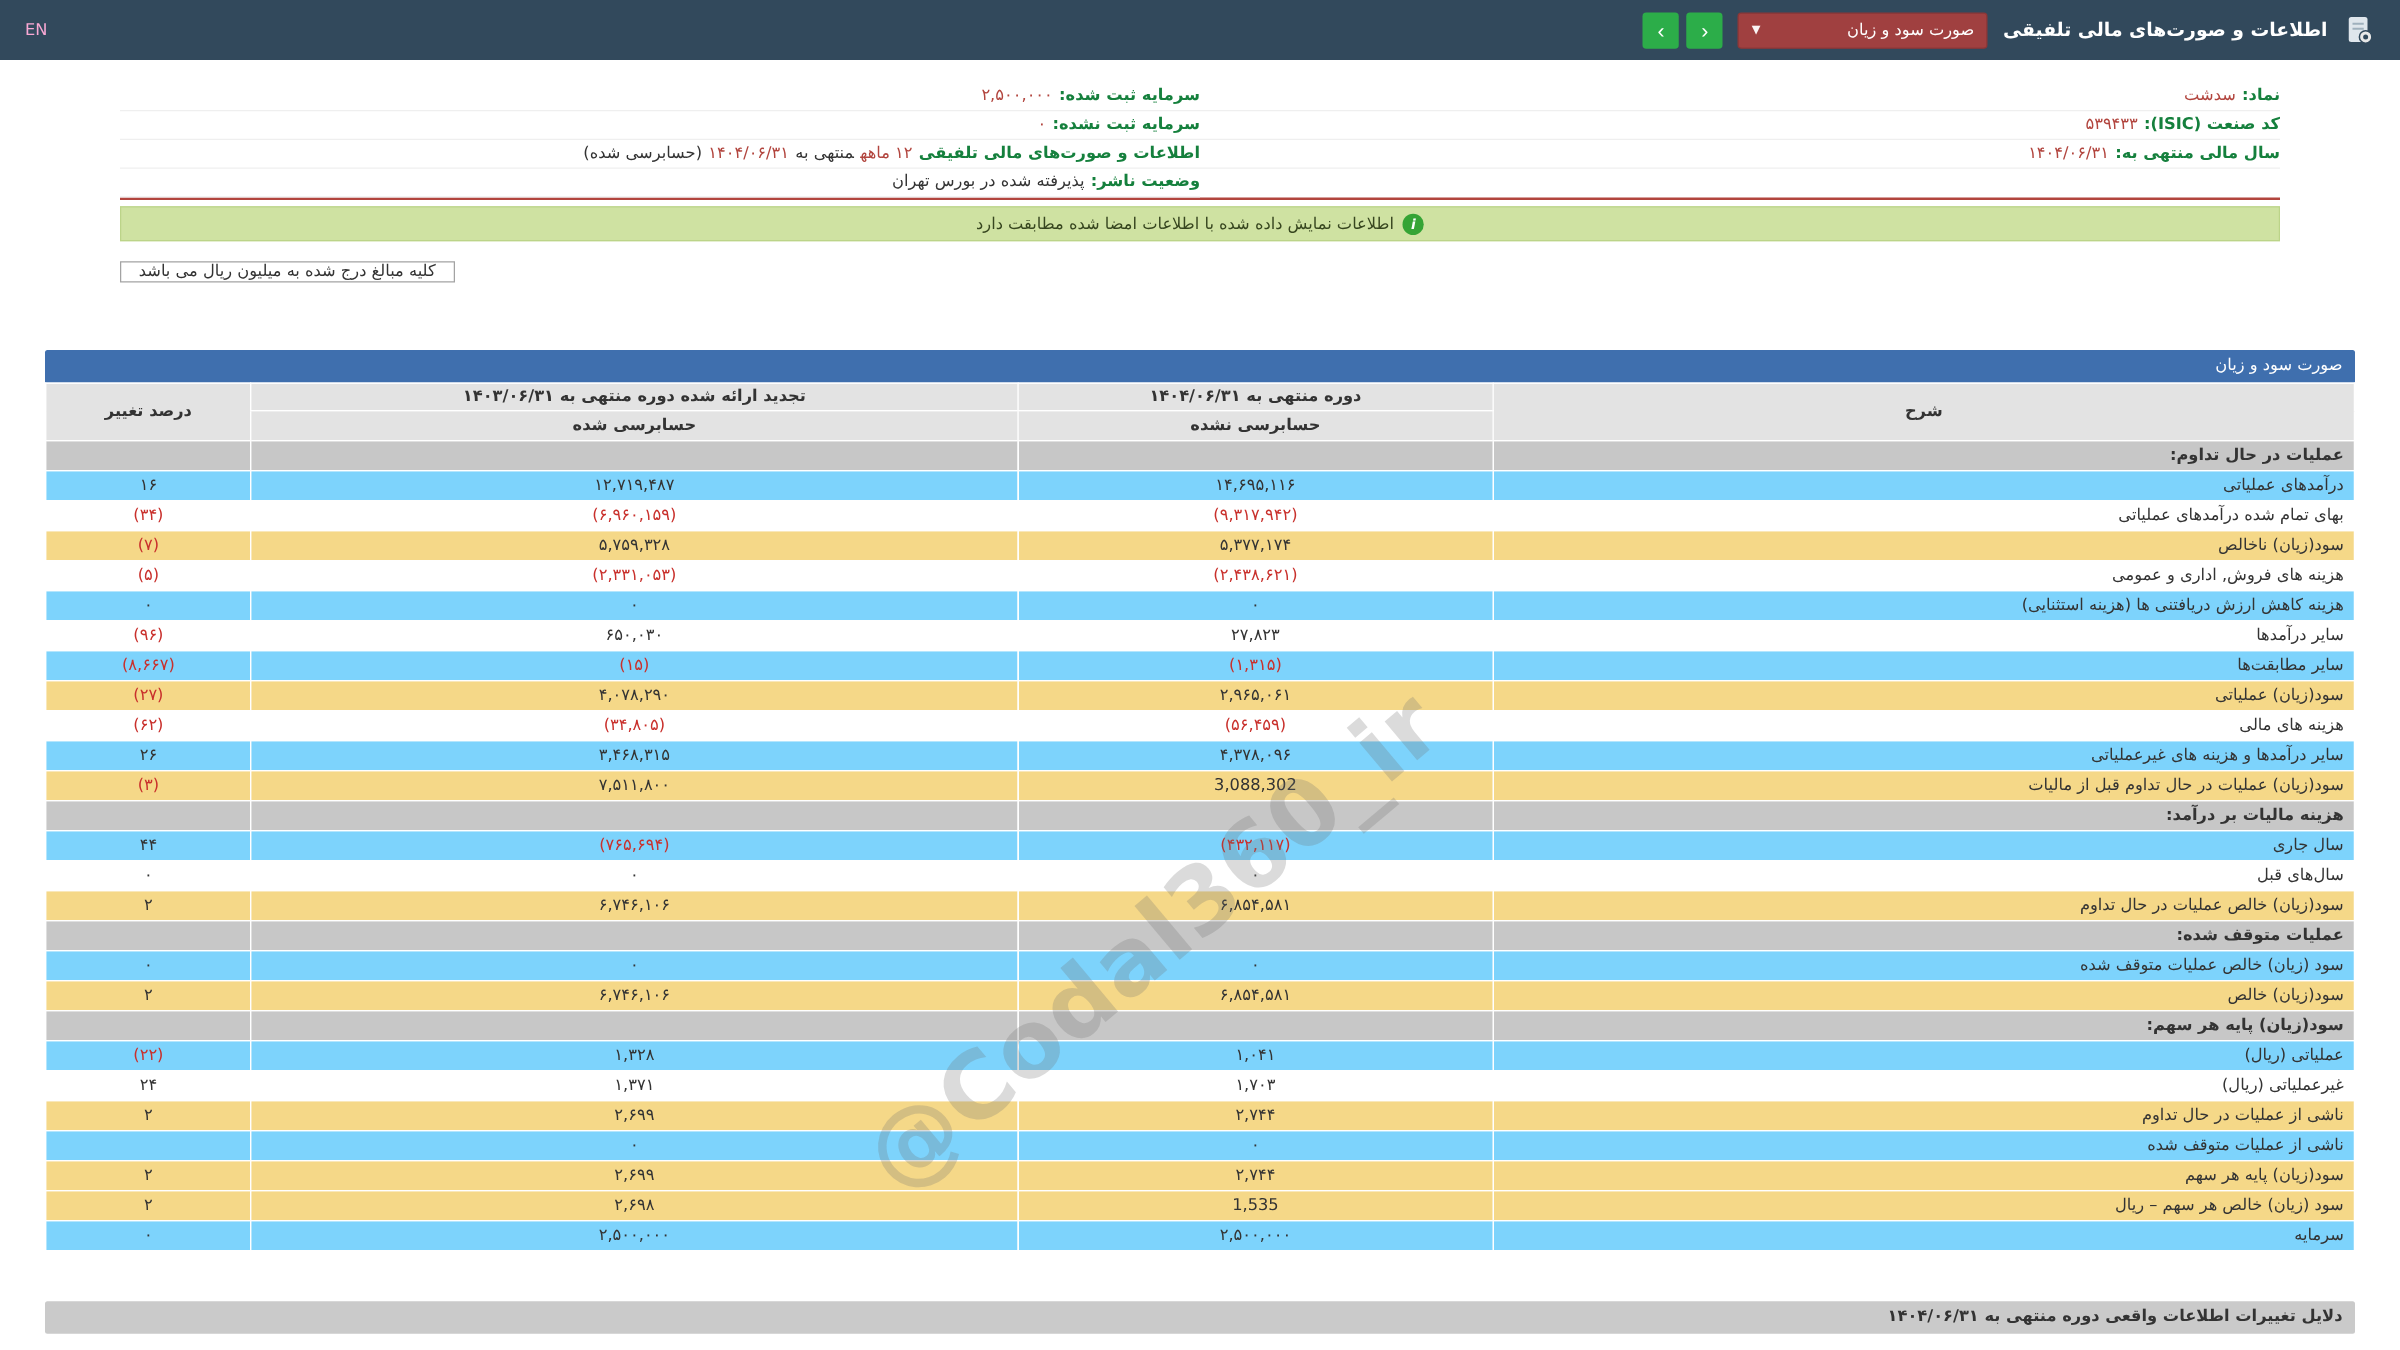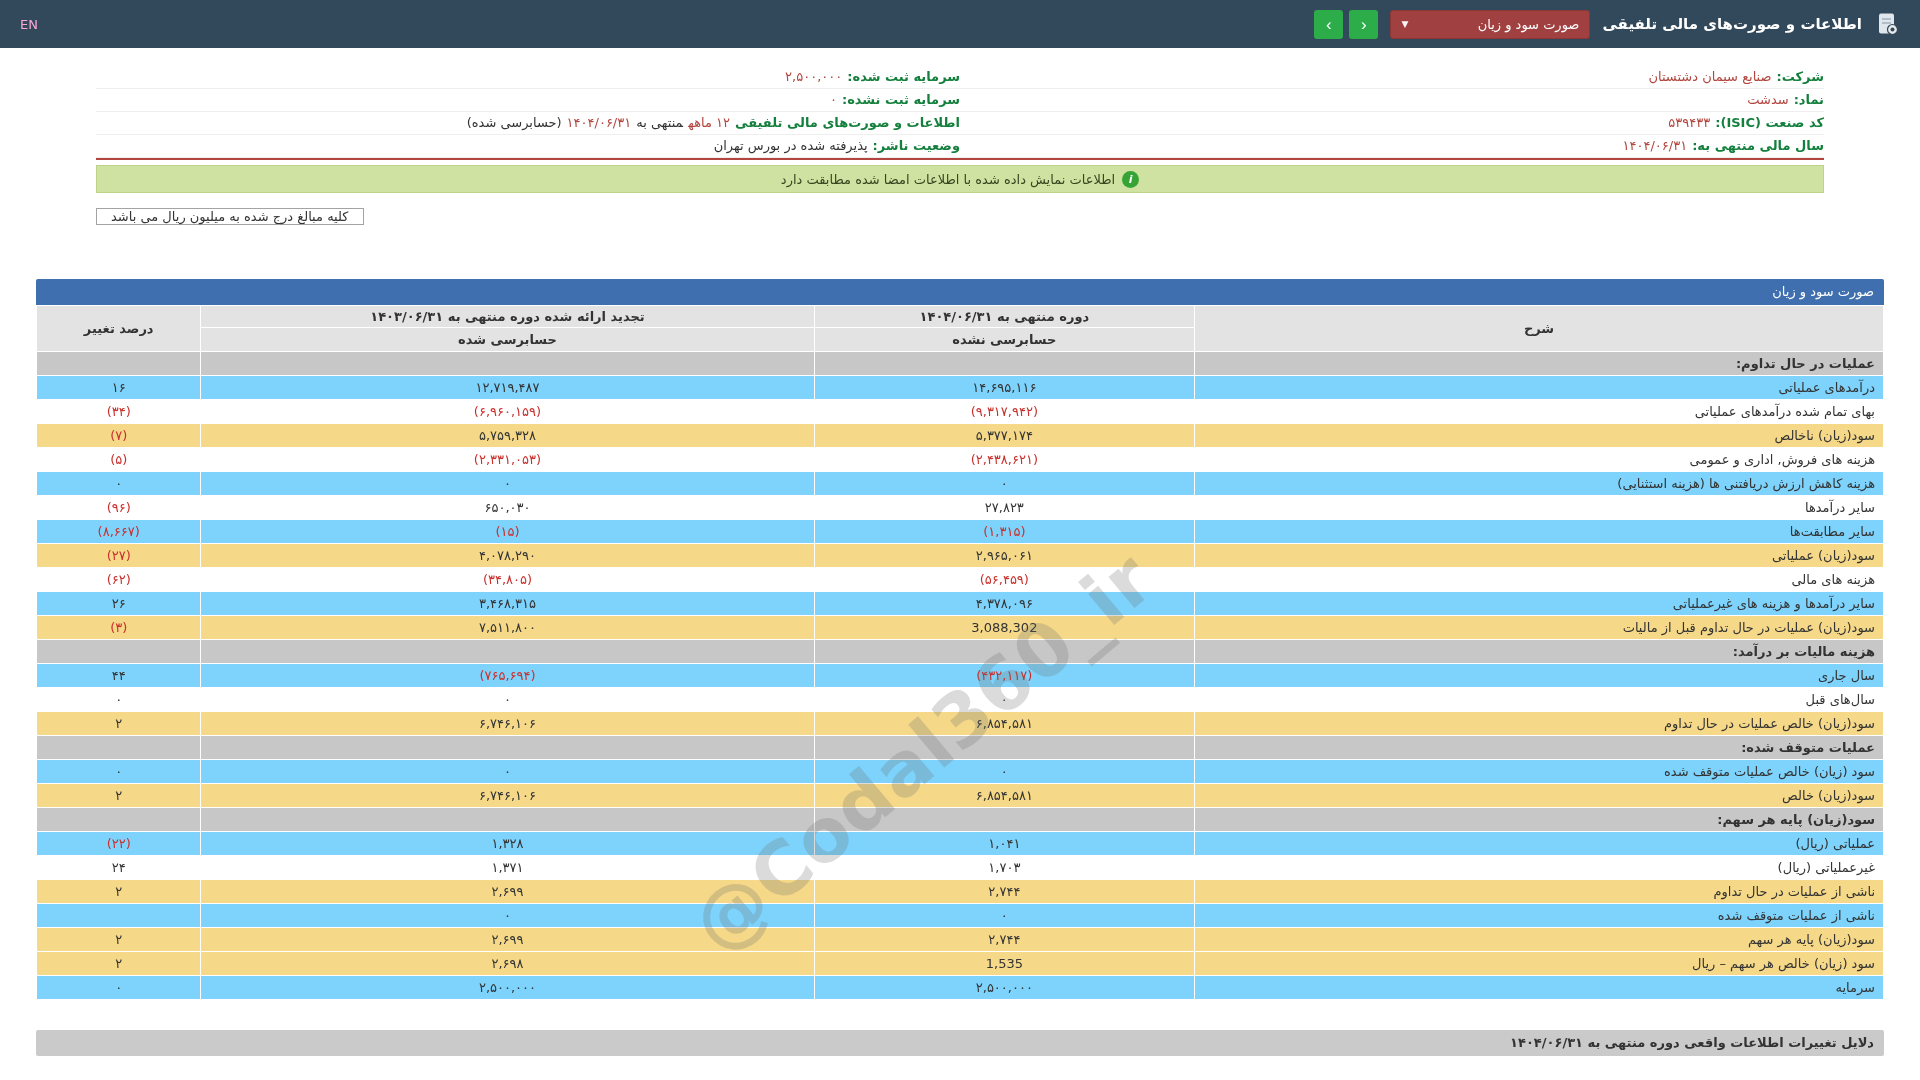--- a/index.html
+++ b/index.html
@@ -55,21 +55,21 @@
   .r-blue td{background:#7dd3fc}
   .r-white td{background:#fff}
   .r-yellow td{background:#f5d888}
   .neg{color:#c9302c}
   .w-desc{width:37.3%}.w-cur{width:20.6%}.w-prior{width:33.2%}.w-chg{width:8.9%}
 
   .watermark{position:absolute;left:600px;top:430px;transform:rotate(-40deg);font-size:74px;
              font-weight:bold;color:rgba(110,110,110,.25);direction:ltr;pointer-events:none;letter-spacing:1px}
 
   
-  .reasons{margin:30px 36px 0}
+  .reasons{margin:40px 36px 0}
   .reasons-bar{height:26px;background:#cacaca;border-radius:2px;font-size:13px;font-weight:bold;
                line-height:26px;padding:0 10px;cursor:pointer}
 </style>
 </head>
 <body>
 
 <div class="page">
 
   <header class="navbar">
     <span class="cert-icon">
@@ -90,21 +90,20 @@
         <span>‹</span>
       </button>
     <button class="nav-btn">
         <span>›</span>
       </button>
     <a class="nav-lang">EN</a>
   </header>
 
   <section class="info">
     <div class="info-col" id="info-col-right">
-        <div class="info-row"><span class="ip-label">شرکت:</span><span class="ip-red">صنایع سیمان دشتستان</span></div>
         <div class="info-row"><span class="ip-label">نماد:</span><span class="ip-red">سدشت</span></div>
         <div class="info-row"><span class="ip-label">کد صنعت (ISIC):</span><span class="ip-red">۵۳۹۴۳۳</span></div>
         <div class="info-row"><span class="ip-label">سال مالی منتهی به:</span><span class="ip-red">۱۴۰۴/۰۶/۳۱</span></div>
       </div>
     <div class="info-col" id="info-col-left">
         <div class="info-row"><span class="ip-label">سرمایه ثبت شده:</span><span class="ip-red">۲,۵۰۰,۰۰۰</span></div>
         <div class="info-row"><span class="ip-label">سرمایه ثبت نشده:</span><span class="ip-red">۰</span></div>
         <div class="info-row"><span class="ip-label">اطلاعات و صورت‌های مالی تلفیقی</span><span class="ip-red">۱۲ ماهه</span><span class="ip-plain">منتهی به</span><span class="ip-red">۱۴۰۴/۰۶/۳۱</span><span class="ip-plain">(حسابرسی شده)</span></div>
         <div class="info-row"><span class="ip-label">وضعیت ناشر:</span><span class="ip-plain">پذیرفته شده در بورس تهران</span></div>
       </div>

